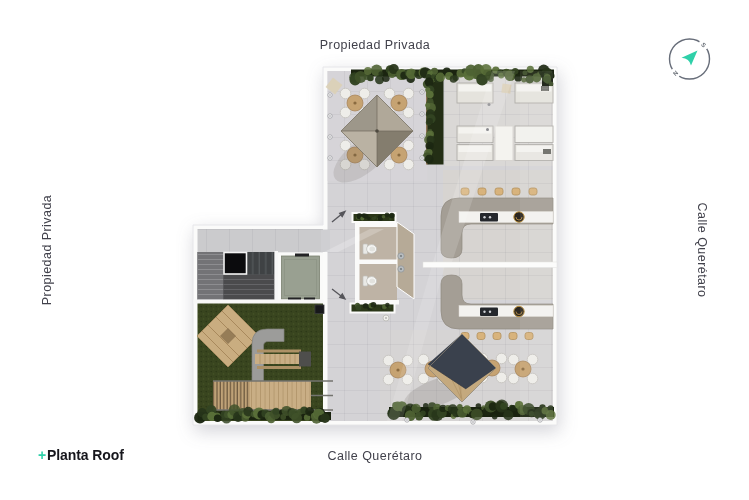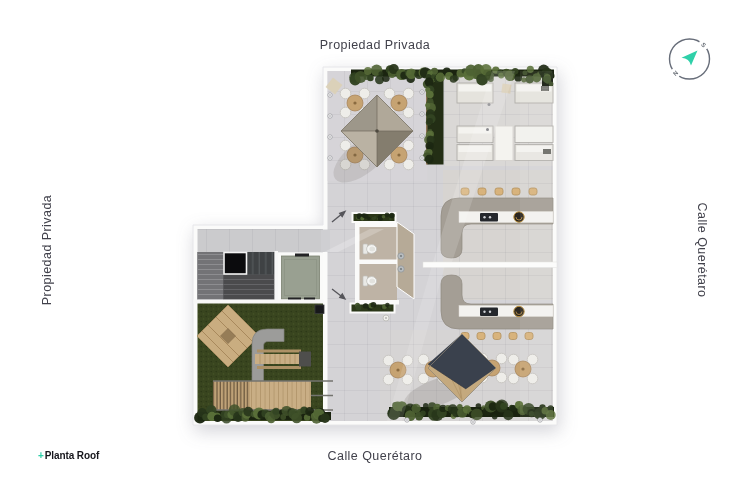--- a/index.html
+++ b/index.html
@@ -4,21 +4,21 @@
 <style>
   html,body{margin:0;padding:0;background:#ffffff;}
   .stage{position:relative;width:740px;height:500px;background:#ffffff;overflow:hidden;
          font-family:"Liberation Sans",sans-serif;-webkit-font-smoothing:antialiased;}
   .street-label{position:absolute;color:#41414b;font-size:12.5px;letter-spacing:.45px;white-space:nowrap;}
   .label-top{left:375px;top:45px;transform:translate(-50%,-50%);}
   .label-bottom{left:375px;top:456px;transform:translate(-50%,-50%);}
   .label-left{left:47px;top:250px;transform:translate(-50%,-50%) rotate(-90deg);}
   .label-right{left:702px;top:250px;transform:translate(-50%,-50%) rotate(90deg);}
   .logo{position:absolute;left:38px;top:455px;transform:translateY(-50%);
-        font-size:10px;font-weight:700;color:#16161c;letter-spacing:-.1px;white-space:nowrap;}
+        font-size:14px;font-weight:700;color:#16161c;letter-spacing:-.1px;white-space:nowrap;}
   .logo .plus{color:#2fd0a9;font-weight:900;margin-right:1px;}
   .compass-svg{position:absolute;left:667px;top:36px;}
   .plan-svg{position:absolute;left:0;top:0;}
 </style>
 </head>
 <body>
 
 <div class="stage">
 
   <div class="street-label label-top">Propiedad Privada</div>

